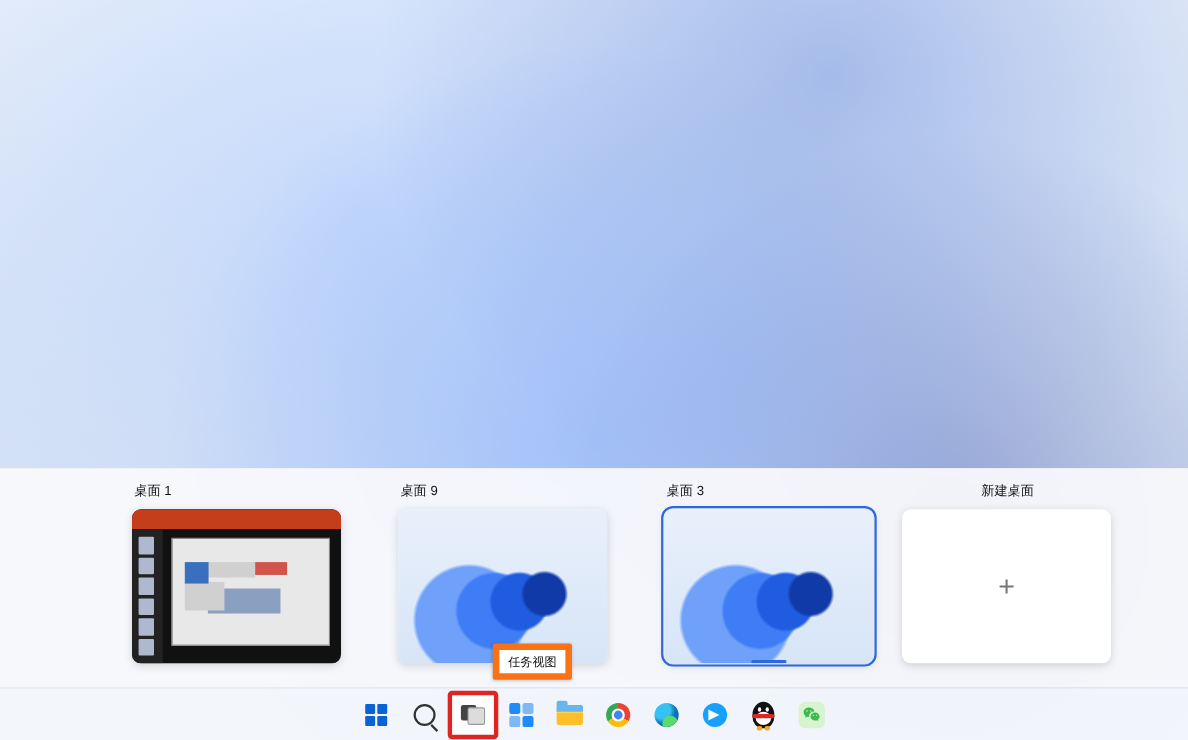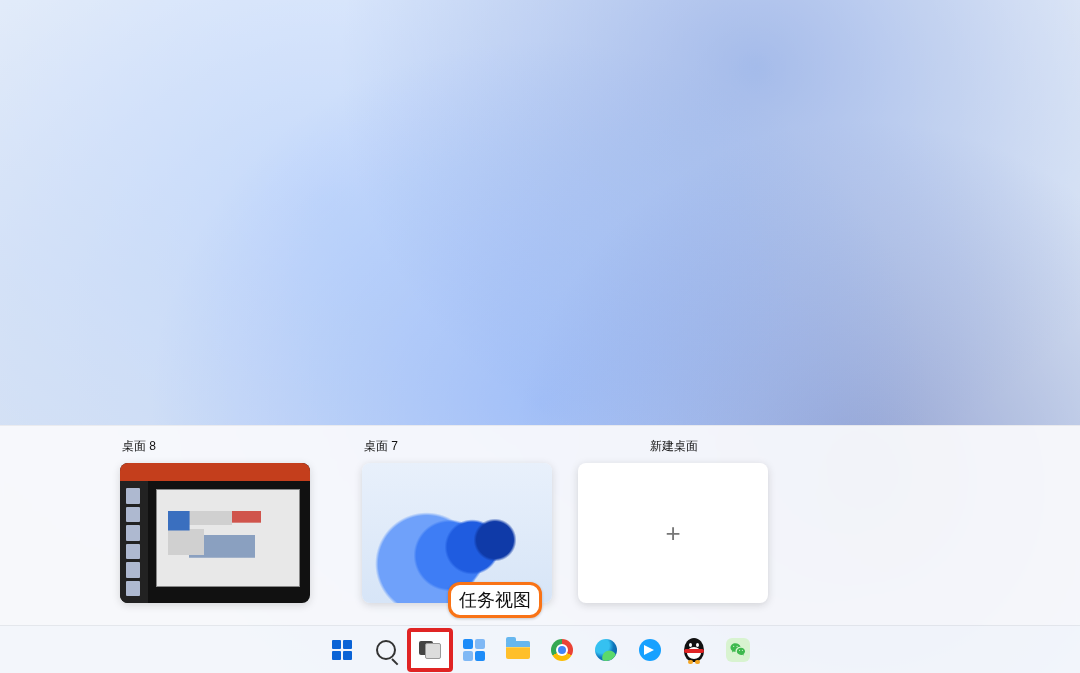--- a/index.html
+++ b/index.html
@@ -86,23 +86,23 @@
     display:flex;align-items:center;justify-content:center;
     color:#777; font-size:26px; font-weight:300;
   }
 
   
   .tooltip {
     position:absolute;
     bottom:55px; 
     left:448px;
     background:#fff;
-    border:3px solid #f97316;
-    border-radius:12px;
-    font-size:18px;
+    border:6px solid #f97316;
+    border-radius:2px;
+    font-size:11px;
     padding:3px 8px;
     color:#111;
     box-shadow:0 1px 3px rgba(0,0,0,0.2);
     z-index:30;
   }
 
   
   .taskbar {
     position:absolute; left:0; right:0; bottom:0; height:48px;
     background: rgba(245,247,252,0.92);
@@ -180,41 +180,47 @@
 </style>
 </head>
 <body>
 
 <div class="wallpaper"></div>
 <div class="wash"></div>
 
 <div class="tray">
 
   <div class="desk">
-    <div class="desk-label">桌面 8</div>
+    <div class="desk-label">桌面 1</div>
     <div class="thumb thumb-ppt">
       <div class="ribbon"></div>
       <div class="panel"></div>
       <div class="stripL">
           <i></i>
           <i></i>
           <i></i>
           <i></i>
           <i></i>
           <i></i>
         </div>
       <div class="slide"></div>
     </div>
   </div>
 
   <div class="desk">
-    <div class="desk-label">桌面 7</div>
+    <div class="desk-label">桌面 9</div>
     <div class="thumb thumb-win11"></div>
   </div>
 
+  <div class="desk">
+    <div class="desk-label">桌面 3</div>
+    <div class="thumb thumb-win11 active">
+      <div class="indicator"></div>
+    </div>
+  </div>
 
   <div class="desk" style="margin-left:-26px;align-items:center;">
     <div class="desk-label">新建桌面</div>
     <div class="thumb thumb-new">
       <span>+</span>
     </div>
   </div>
 
 </div>
 

